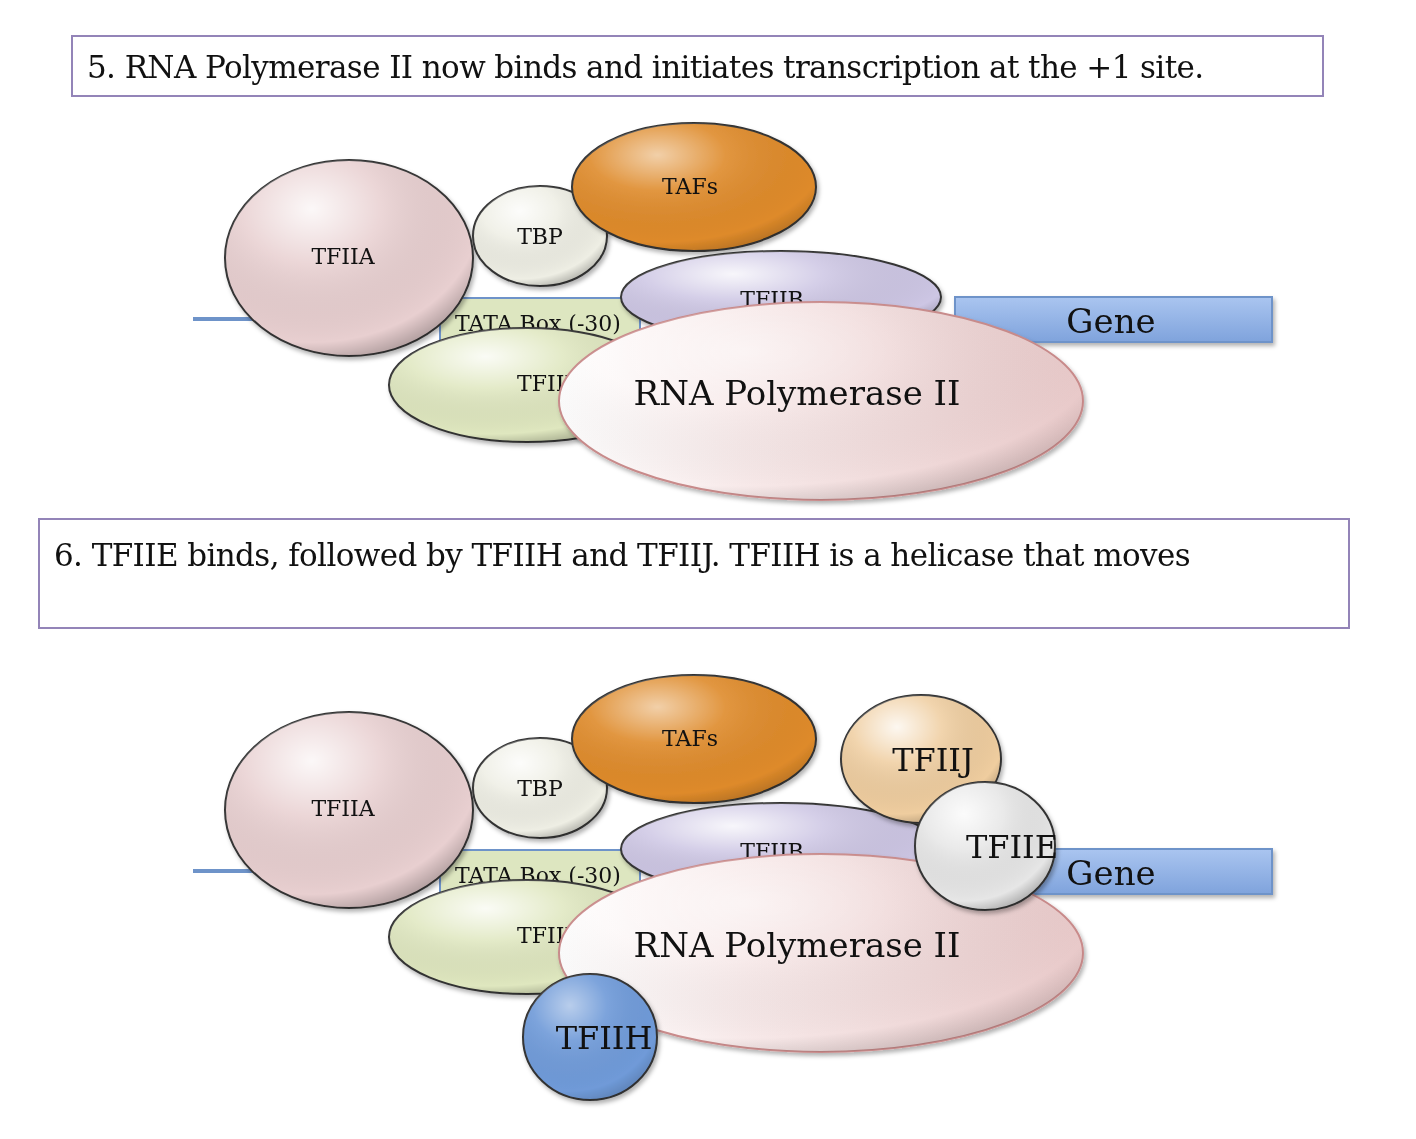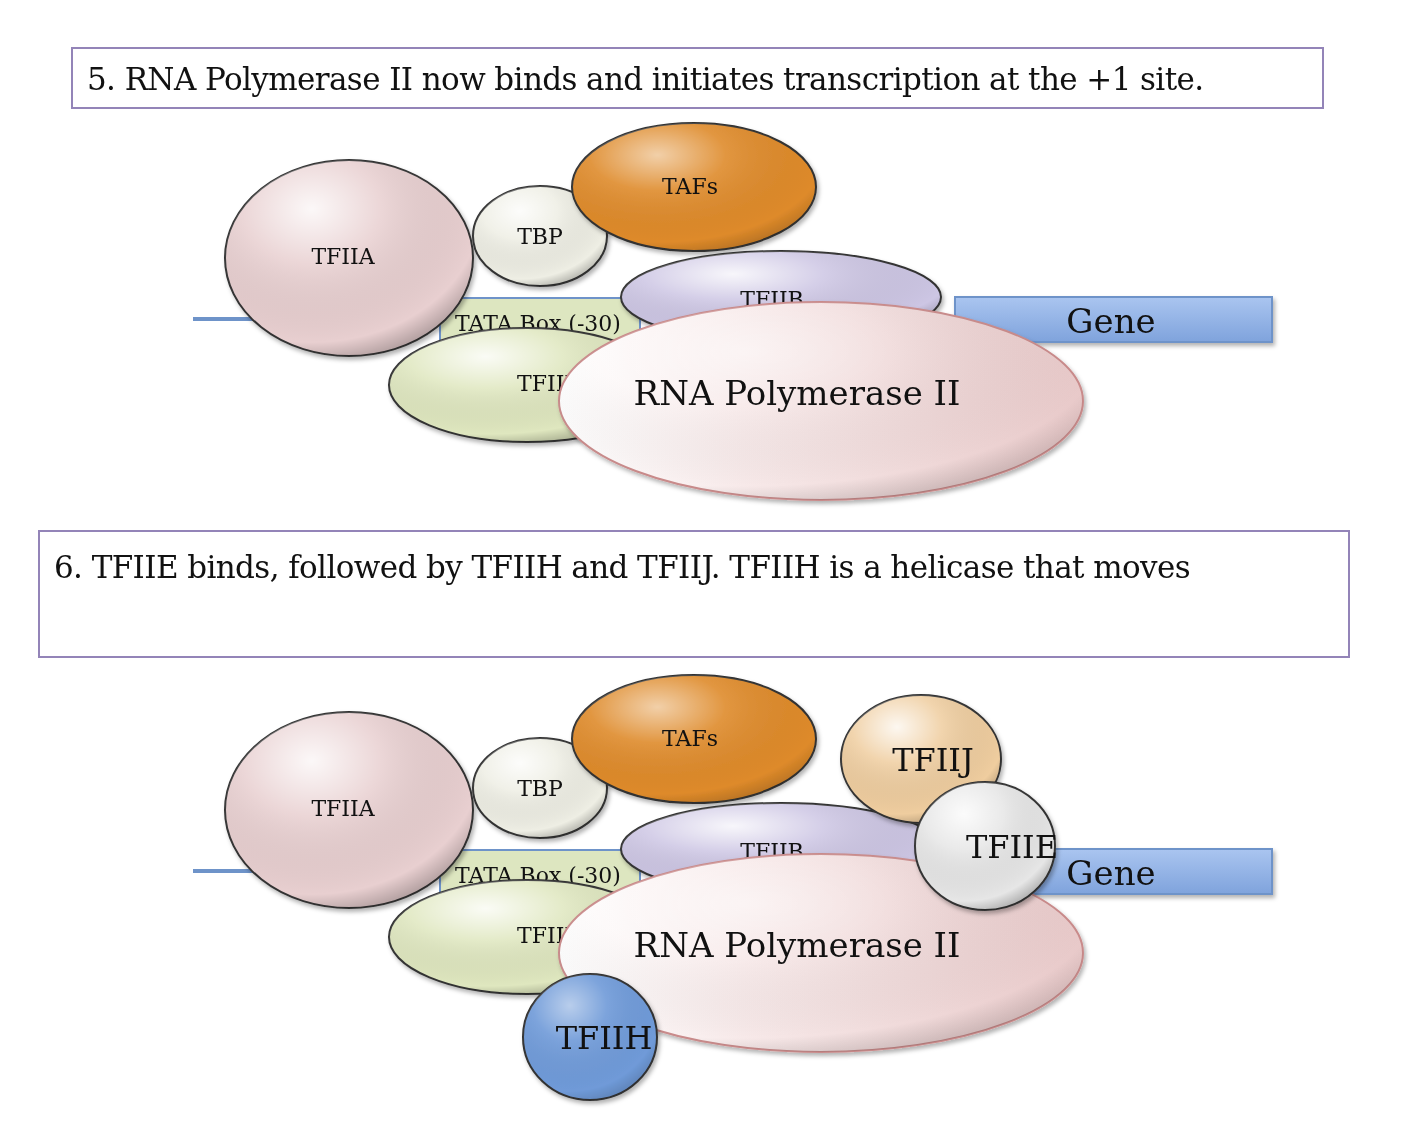--- a/index.html
+++ b/index.html
@@ -1,23 +1,23 @@
 <!DOCTYPE html>
 <html><head>
 <meta charset="utf-8">
 <style>
   html, body { margin: 0; padding: 0; background: #ffffff; }
   body { width: 1416px; height: 1139px; position: relative; overflow: hidden; font-family: "DejaVu Serif", "Liberation Serif", serif; }
   .caption {
     position: absolute; box-sizing: border-box;
     border: 2px solid #9384b8; background: #ffffff;
-    color: #111; font-family: "DejaVu Serif", serif; margin-top: 12px;
+    color: #111; font-family: "DejaVu Serif", serif;
   }
   #cap1 { left: 71px; top: 35px; width: 1253px; height: 62px; font-size: 31px; padding: 12px 0 0 14px; letter-spacing: -0.6px; white-space: nowrap; }
-  #cap2 { left: 38px; top: 518px; width: 1312px; height: 128px; font-size: 31px; padding: 14px 0 0 14px; line-height: 42px; letter-spacing: -0.6px; }
+  #cap2 { left: 38px; top: 518px; width: 1312px; height: 111px; font-size: 31px; padding: 14px 0 0 14px; line-height: 42px; letter-spacing: -0.6px; }
   svg.diagram { position: absolute; left: 0; }
   #diag1 { top: 0; }
   #diag2 { top: 552px; }
   svg text { font-family: "DejaVu Serif", "Liberation Serif", serif; fill: #111; }
 </style>
 </head>
 <body>
 
 <div id="cap1" class="caption">
   <span>5. RNA Polymerase II now binds and initiates transcription at the +1 site.</span>

